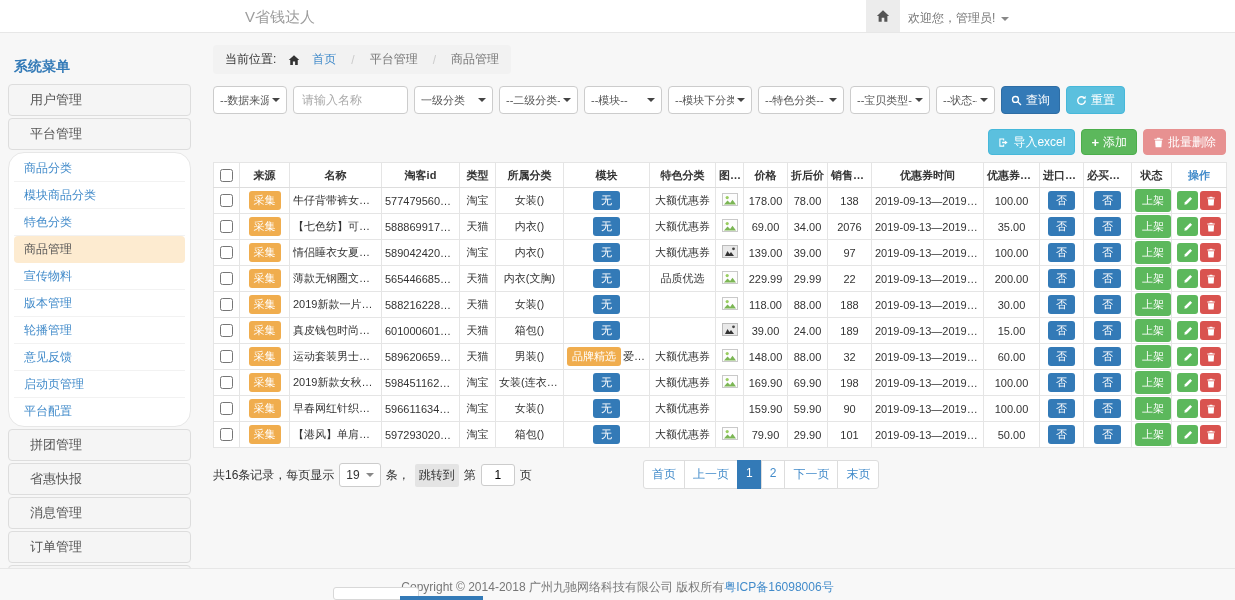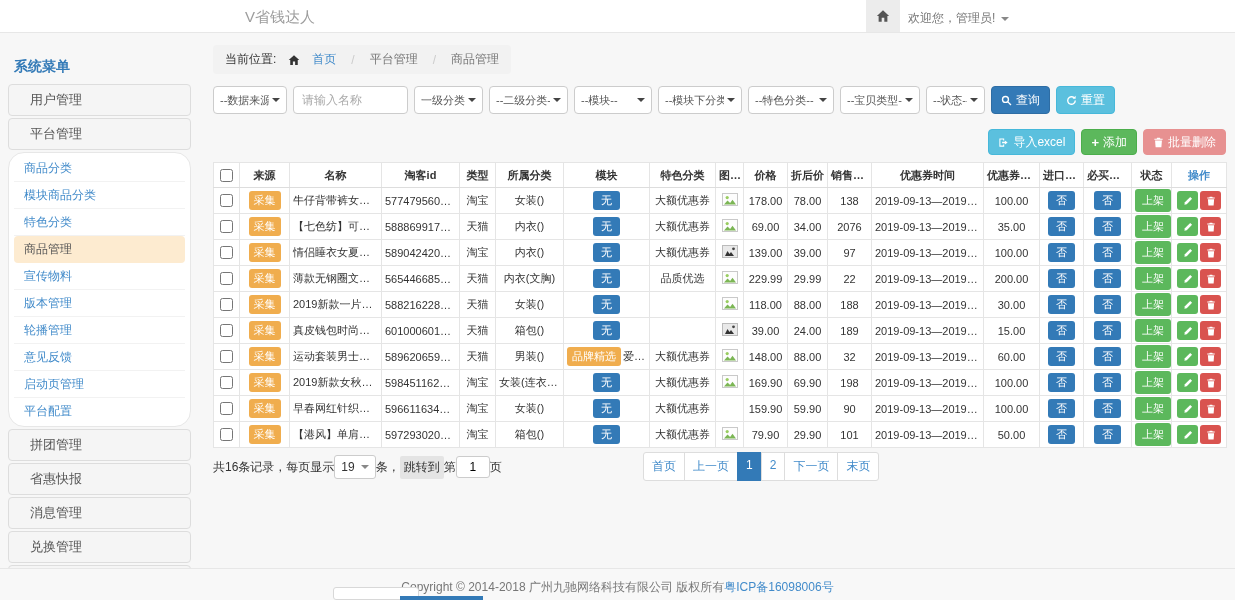--- a/index.html
+++ b/index.html
@@ -35,21 +35,21 @@
   .breadcrumb .muted{color:#777}
 
   .filter-bar{margin-top:12px;display:flex;gap:6px;align-items:center}
   .ui-select{height:28px;background:#fff;border:1px solid #ccc;border-radius:4px;display:flex;align-items:center;justify-content:space-between;padding:0 6px;font-size:11px;color:#555;cursor:pointer}
   .ui-select .sel-label{white-space:nowrap;overflow:hidden}
   .ui-select .caret{border-top-color:#444;flex:0 0 auto;margin-left:3px}
   .text-input{height:28px;border:1px solid #ccc;border-radius:4px;padding:0 8px;font-size:12px;color:#555;outline:none;font-family:inherit}
   .text-input::placeholder{color:#aaa}
   .filter-bar>:nth-child(1){width:74px}
   .filter-bar>:nth-child(2){width:115px}
-  .filter-bar>:nth-child(3){width:69px}
+  .filter-bar>:nth-child(3){width:79px}
   .filter-bar>:nth-child(4){width:79px}
   .filter-bar>:nth-child(5){width:78px}
   .filter-bar>:nth-child(6){width:84px}
   .filter-bar>:nth-child(7){width:86px}
   .filter-bar>:nth-child(8){width:80px}
   .filter-bar>:nth-child(9){width:59px}
 
   .btn{height:28px;border:1px solid transparent;border-radius:4px;color:#fff;font-size:12px;display:inline-flex;align-items:center;gap:4px;padding:0 9px;cursor:pointer;font-family:inherit;white-space:nowrap}
   .btn .ic{display:inline-flex;align-items:center}
   .btn-primary{background:var(--primary);border-color:#2e6da4}
@@ -68,21 +68,21 @@
   .goods td{height:26px;color:#333}
   .mod-label{margin-left:2px}
   .badge-warn{background:var(--warning);color:#fff;border-radius:3px;padding:2px 5px;font-size:11px;display:inline-block}
   .toggle-blue{background:var(--primary);color:#fff;border-radius:3px;padding:2px 8px;font-size:11px;display:inline-block;cursor:pointer}
   .badge-success{background:var(--success);color:#fff;border-radius:3px;padding:4px 7px;font-size:11px;display:inline-block;cursor:pointer}
   .op-btn{display:inline-flex;align-items:center;justify-content:center;width:21px;height:19px;border-radius:3px;margin:0 1px;cursor:pointer;vertical-align:middle}
   .op-edit{background:var(--success)}
   .op-del{background:var(--danger)}
   input[type=checkbox]{width:13px;height:13px;margin:0;vertical-align:middle}
 
-  .pagerow{margin-top:4px;position:relative;height:30px;font-size:12px;color:#333;display:flex;align-items:center;}
+  .pagerow{margin-top:12px;position:relative;height:30px;font-size:12px;color:#333;display:flex;align-items:center;gap:5px}
   .pp-select{display:inline-flex;align-items:center;gap:6px;border:1px solid #ccc;border-radius:3px;background:#fff;height:24px;padding:0 6px;cursor:pointer}
   .jump-label{background:#e4e4e4;padding:3px 4px;border-radius:2px;cursor:pointer}
   .jump-input{width:34px;height:22px;border:1px solid #ccc;border-radius:3px;text-align:center;font-size:12px;outline:none;font-family:inherit}
   .pager{position:absolute;left:430px;top:0;display:flex}
   .page-btn{border:1px solid #ddd;background:#fff;color:var(--link);padding:5px 8px;margin-left:-1px;cursor:pointer;font-size:12px}
   .page-btn:first-child{margin-left:0;border-radius:3px 0 0 3px}
   .page-btn:last-child{border-radius:0 3px 3px 0}
   .page-btn.active{background:var(--primary);border-color:var(--primary);color:#fff}
 
   .footer{position:absolute;left:0;top:568px;width:100%;height:32px;background:#f8f8f8;border-top:1px solid #e7e7e7;text-align:center;color:#777;font-size:12px;padding-top:10px;z-index:5}
@@ -121,20 +121,21 @@
         <div class="side-link">宣传物料</div>
         <div class="side-link">版本管理</div>
         <div class="side-link">轮播管理</div>
         <div class="side-link">意见反馈</div>
         <div class="side-link">启动页管理</div>
         <div class="side-link">平台配置</div>
       </div>
       <div class="side-section">拼团管理</div>
       <div class="side-section">省惠快报</div>
       <div class="side-section">消息管理</div>
+      <div class="side-section">订单管理</div>
       <div class="side-section">兑换管理</div>
       <div class="side-section">统计管理</div>
     </div>
 </div>
 
 <div class="main">
   <div class="breadcrumb">
     <span>当前位置:</span>
     <span style="display:inline-flex">
       <svg viewBox="0 0 16 16" width="12" height="12">

